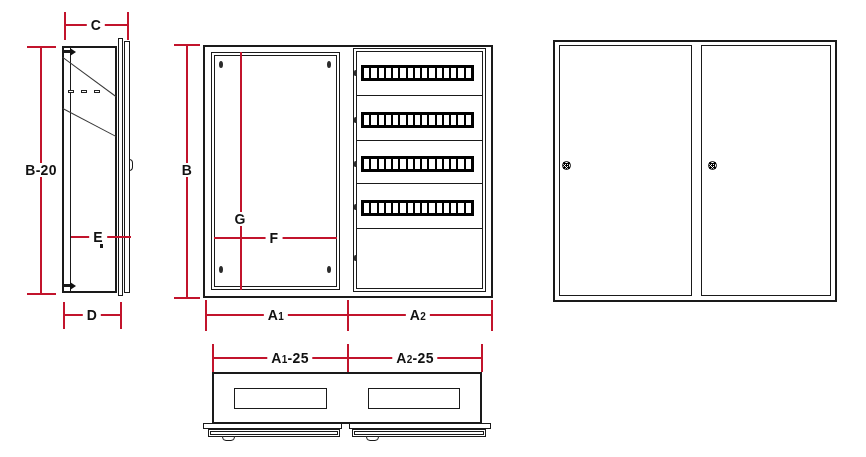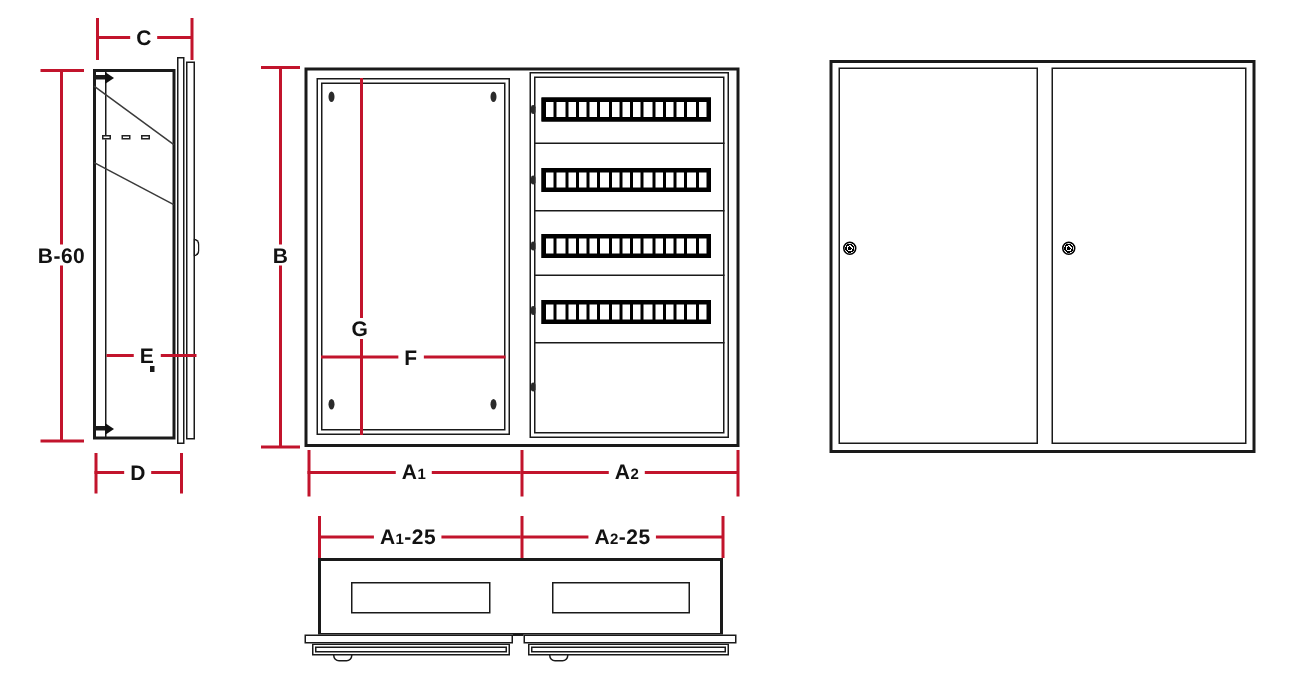--- a/index.html
+++ b/index.html
@@ -59,21 +59,21 @@
     <div class="ln" style="left:100px;top:241px;width:3px;height:7px;"></div>
 
     <div class="vred" style="left:64px;top:12px;height:28px;"></div>
     <div class="vred" style="left:127px;top:12px;height:28px;"></div>
     <div class="hred" style="left:64px;top:24px;width:64px;"></div>
     <div class="lbl" style="left:96px;top:25px;">C</div>
 
     <div class="vred" style="left:40px;top:47px;height:247px;"></div>
     <div class="hred" style="left:27px;top:46px;width:29px;"></div>
     <div class="hred" style="left:27px;top:293px;width:29px;"></div>
-    <div class="lbl" style="left:41px;top:170px;">B-60</div>
+    <div class="lbl" style="left:41px;top:170px;">B-20</div>
 
     <div class="hred" style="left:71px;top:236px;width:60px;"></div>
     <div class="lbl" style="left:98px;top:237px;">E</div>
 
     <div class="vred" style="left:63px;top:302px;height:27px;"></div>
     <div class="vred" style="left:120px;top:302px;height:27px;"></div>
     <div class="hred" style="left:63px;top:314px;width:59px;"></div>
     <div class="lbl" style="left:92px;top:315px;">D</div>
   </div>
 
@@ -194,21 +194,21 @@
     <div class="lock" style="left:708px;top:161px;"></div>
   </div>
 
   <div>
 
     <div class="vred" style="left:212px;top:344px;height:28px;"></div>
     <div class="vred" style="left:347px;top:344px;height:28px;"></div>
     <div class="vred" style="left:481px;top:344px;height:28px;"></div>
     <div class="hred" style="left:212px;top:357px;width:135px;"></div>
     <div class="hred" style="left:347px;top:357px;width:135px;"></div>
-    <div class="lbl" style="left:272px;top:358px;"><span>A</span><span class="sub">1</span><span>-25</span></div>
+    <div class="lbl" style="left:290px;top:358px;"><span>A</span><span class="sub">1</span><span>-25</span></div>
     <div class="lbl" style="left:415px;top:358px;"><span>A</span><span class="sub">2</span><span>-25</span></div>
 
     <div class="box" style="left:212px;top:372px;width:270px;height:52px;"></div>
     <div class="box1" style="left:234px;top:388px;width:93px;height:21px;"></div>
     <div class="box1" style="left:368px;top:388px;width:92px;height:21px;"></div>
     <div class="box1" style="left:203px;top:423px;width:139px;height:6px;"></div>
     <div class="box1" style="left:349px;top:423px;width:142px;height:6px;"></div>
     <div class="box1" style="left:208px;top:429px;width:132px;height:8px;">
         <div class="door-inner"></div>
       </div>

